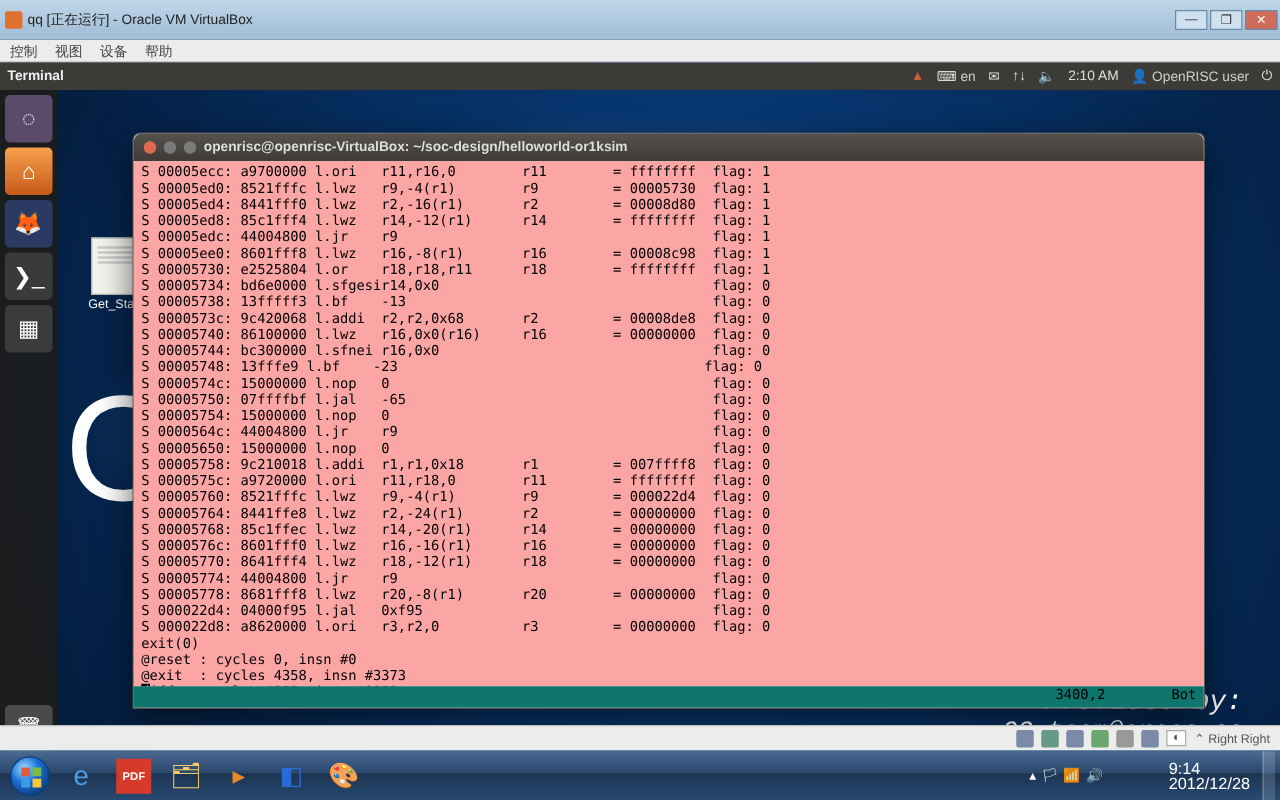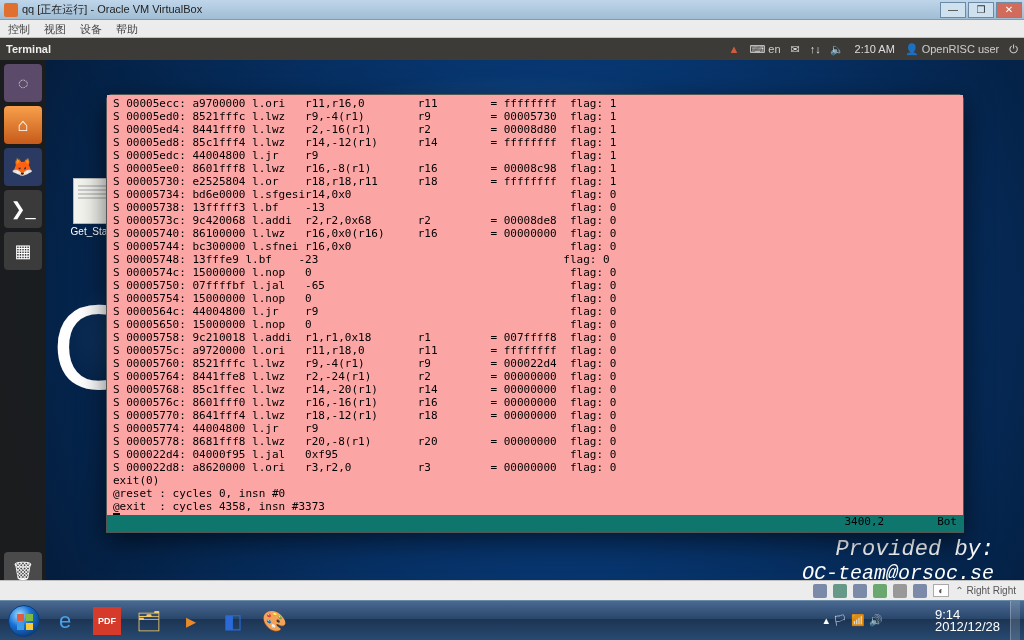--- a/index.html
+++ b/index.html
@@ -1,20 +1,20 @@
 <!DOCTYPE html>
 <html><head>
 <meta charset="utf-8">
 <style>
   * { margin: 0; padding: 0; box-sizing: border-box; }
   html, body { width: 1024px; height: 640px; overflow: hidden; font-family: "Segoe UI", Tahoma, sans-serif; }
 
   
   .win7-title {
-    height: 20px;
+    height: 32px;
     background: linear-gradient(#bfd6ea, #a0bdd4);
     display: flex; align-items: center; font-size: 11px; color: #222;
     padding-left: 4px;
     border-bottom: 1px solid #7f9db9;
   }
   .win7-title .icon { width: 14px; height: 14px; background:#e07030; margin-right:4px; border-radius:2px; }
   .win7-ctrls { margin-left: auto; display:flex; gap:2px; padding-right:2px;}
   .win7-ctrls .btn { width:26px; height:16px; background:#cfe1ef; border:1px solid #6b8aa6; font-size:10px; display:flex; align-items:center; justify-content:center; color:#333; }
   .win7-ctrls .btn.close{ background:#d16b5c; color:#fff;}
 
@@ -151,20 +151,26 @@
     <div class="sheet"></div>
     <div>Get_Start</div>
   </div>
 
   <div class="provided">
     <div>Provided by:</div>
     <div class="l2">OC-team@orsoc.se</div>
   </div>
 
   <div class="termwin">
+    <div class="tb">
+      <div class="c r"></div>
+      <div class="c y"></div>
+      <div class="c g"></div>
+      <span>openrisc@openrisc-VirtualBox: ~/soc-design/helloworld-or1ksim</span>
+    </div>
     <div class="termbody" id="termbody">S 00005ecc: a9700000 l.ori   r11,r16,0        r11        = ffffffff  flag: 1
 S 00005ed0: 8521fffc l.lwz   r9,-4(r1)        r9         = 00005730  flag: 1
 S 00005ed4: 8441fff0 l.lwz   r2,-16(r1)       r2         = 00008d80  flag: 1
 S 00005ed8: 85c1fff4 l.lwz   r14,-12(r1)      r14        = ffffffff  flag: 1
 S 00005edc: 44004800 l.jr    r9                                      flag: 1
 S 00005ee0: 8601fff8 l.lwz   r16,-8(r1)       r16        = 00008c98  flag: 1
 S 00005730: e2525804 l.or    r18,r18,r11      r18        = ffffffff  flag: 1
 S 00005734: bd6e0000 l.sfgesir14,0x0                                 flag: 0
 S 00005738: 13fffff3 l.bf    -13                                     flag: 0
 S 0000573c: 9c420068 l.addi  r2,r2,0x68       r2         = 00008de8  flag: 0

